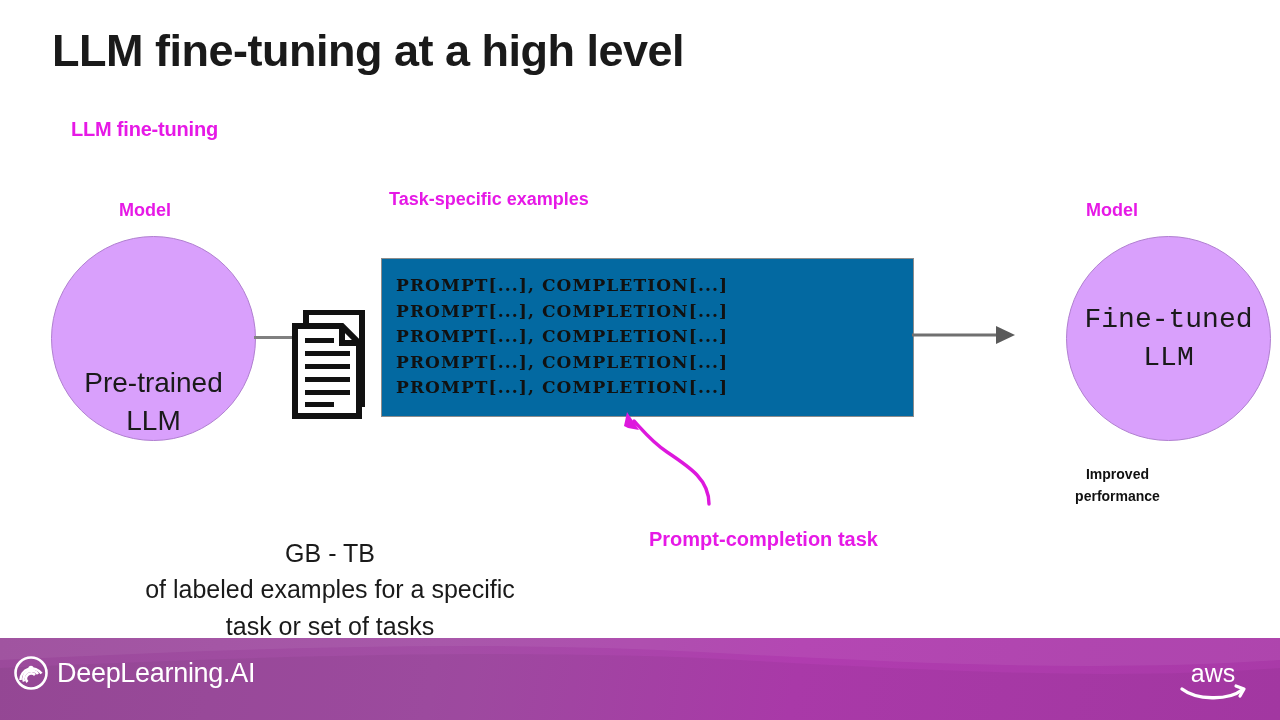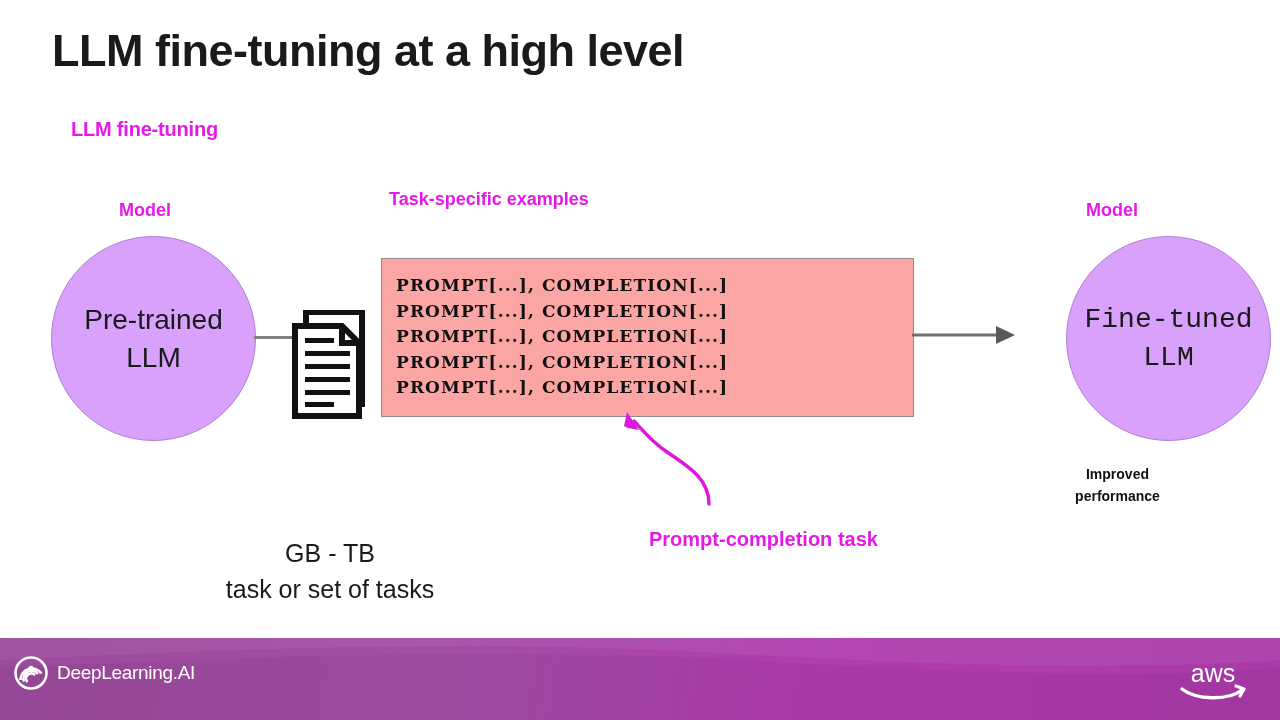--- a/index.html
+++ b/index.html
@@ -69,21 +69,21 @@
     align-items: center;
     justify-content: center;
     color: #1a1a1a;
     font-size: 28px;
     font-weight: 400;
     line-height: 1.35;
     text-align: center;
   }
   #circle-pretrained {
     left: 51px; top: 236px;
-    width: 205px; height: 205px;
+    width: 205px; height: 205px; justify-content: flex-end;
   }
   #circle-finetuned {
     left: 1066px; top: 236px;
     width: 205px; height: 205px; font-family: Liberation Mono, monospace;
   }
   .model-circle .ln { display: block; }
 
   
   #improved-performance {
     position: absolute;
@@ -107,21 +107,21 @@
   }
 
   
   #code-box {
     position: absolute;
     left: 381px;
     top: 258px;
     width: 533px;
     height: 159px;
     border: 1px solid #8c8c8c;
-    background: #fca5a5;
+    background: #0369a1;
     box-sizing: border-box;
     padding: 14px 0 0 14px;
   }
   #code-box .code-line {
     font-family: "DejaVu Serif", "Liberation Serif", serif;
     font-size: 17px;
     letter-spacing: 1.1px;
     color: #111111;
     line-height: 25.6px;
     white-space: pre;
@@ -183,21 +183,21 @@
   }
   #footer-brand {
     position: absolute;
     left: 14px;
     top: 18px;
     display: flex;
     align-items: center;
     gap: 9px;
   }
   #footer-brand-text {
-    font-size: 19px;
+    font-size: 27px;
     color: #ffffff;
     font-weight: 400;
     letter-spacing: -0.3px;
     white-space: nowrap;
   }
   #aws-logo {
     position: absolute;
     right: 30px;
     top: 20px;
     width: 74px;
@@ -261,20 +261,21 @@
   <span class="ln">LLM</span>
 </div>
 
 <div id="improved-performance">
   <span>Improved</span><br>
   <span>performance</span>
 </div>
 
 <div id="caption-data">
   <span class="ln">GB - TB</span>
+  <span class="ln">of labeled examples for a specific</span>
   <span class="ln">task or set of tasks</span>
 </div>
 
 <div id="footer">
   <svg id="footer-wave" viewBox="0 0 1280 82" preserveAspectRatio="none">
     <path d="M0 22 C 240 10, 480 2, 700 14 C 920 26, 1100 34, 1280 22 L1280 0 L0 0 Z" fill="#ffffff" opacity="0.06"></path>
     <path d="M0 30 C 260 18, 520 10, 740 22 C 960 34, 1120 42, 1280 30 L1280 82 L0 82 Z" fill="#000000" opacity="0.04"></path>
   </svg>
 
   <div id="footer-brand">

